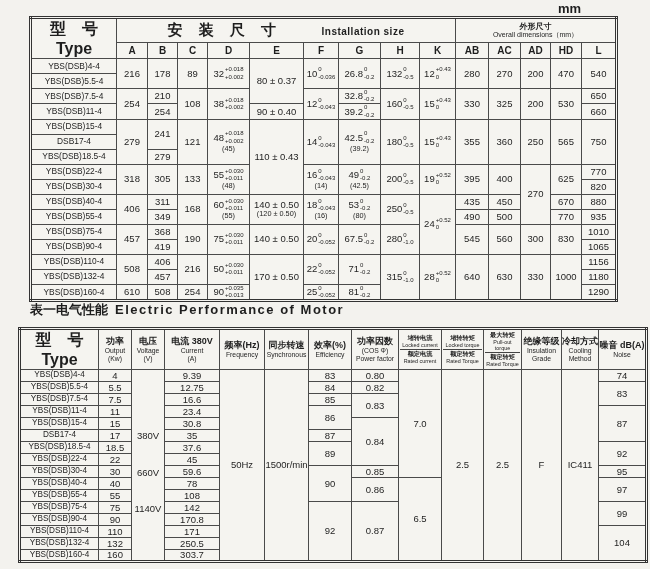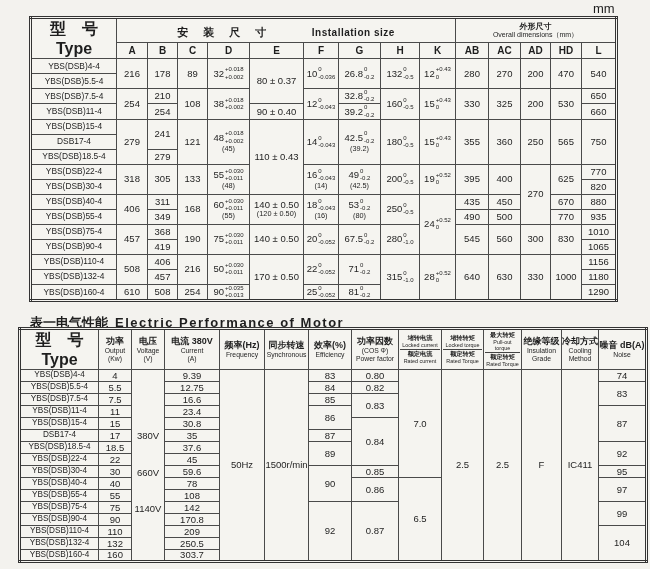--- a/index.html
+++ b/index.html
@@ -1,30 +1,30 @@
 <!DOCTYPE html>
 <html><head>
 <meta charset="utf-8">
 <style>
   *{box-sizing:border-box;}
   html,body{margin:0;padding:0;}
   body{width:650px;height:569px;background:#f3f2ee;font-family:"Liberation Sans",sans-serif;color:#1e1e1e;position:relative;overflow:hidden;}
-  .unit{position:absolute;top:1px;left:593px;font-size:13px;font-weight:400;}
+  .unit{position:absolute;top:1px;left:558px;font-size:13px;font-weight:700;}
   .t1wrap{position:absolute;left:29px;top:16px;}
-  .t2title{position:absolute;left:30px;top:301px;font-size:13px;font-weight:700;white-space:nowrap;margin-top:13px;}
+  .t2title{position:absolute;left:30px;top:301px;font-size:13px;font-weight:700;white-space:nowrap;}
   .t2title .en{margin-left:7px;letter-spacing:1.5px;}
   .t2wrap{position:absolute;left:18px;top:327px;}
   table{border-collapse:collapse;table-layout:fixed;background:#f5f4f0;border:3px double #333;}
   td,th{border:1px solid #4a4a4a;text-align:center;vertical-align:middle;padding:0;font-weight:400;overflow:hidden;}
   
   #t1 td{font-size:9.5px;height:15px;line-height:1.05;}
   #t1 td[data-name="row-type-label"]{font-size:8.4px;}
   #t1 tr.cols th{font-size:10px;font-weight:700;height:14px;line-height:1;}
   #t1 tr.groups th{height:22px;}
-  .g-zh{font-size:11px;font-weight:700;letter-spacing:6px;}
+  .g-zh{font-size:15px;font-weight:700;letter-spacing:6px;}
   .g-en{font-size:10px;font-weight:700;letter-spacing:0.5px;padding-left:35px;}
   .od-zh{font-size:8px;font-weight:700;line-height:1.15;}
   .od-en{font-size:7px;line-height:1.1;}
   .type-h{font-size:16px;font-weight:700;}
   
   .tol{display:inline-flex;align-items:center;}
   .tol .ss{display:inline-flex;flex-direction:column;margin-left:1px;font-size:6px;line-height:1.2;text-align:left;}
   .tol .ss i{font-style:normal;}
   .note{font-size:7.3px;line-height:1.15;}
   
@@ -1025,21 +1025,21 @@
           </td>
         </tr>
         <tr data-name="table-row">
           <td data-name="row-type-label">
             <div>YBS(DSB)110-4</div>
           </td>
           <td data-name="table-cell">
             <div>110</div>
           </td>
           <td data-name="table-cell">
-            <div>209</div>
+            <div>171</div>
           </td>
           <td rowspan="3" data-name="table-cell">
             <div>104</div>
           </td>
         </tr>
         <tr data-name="table-row">
           <td data-name="row-type-label">
             <div>YBS(DSB)132-4</div>
           </td>
           <td data-name="table-cell">

